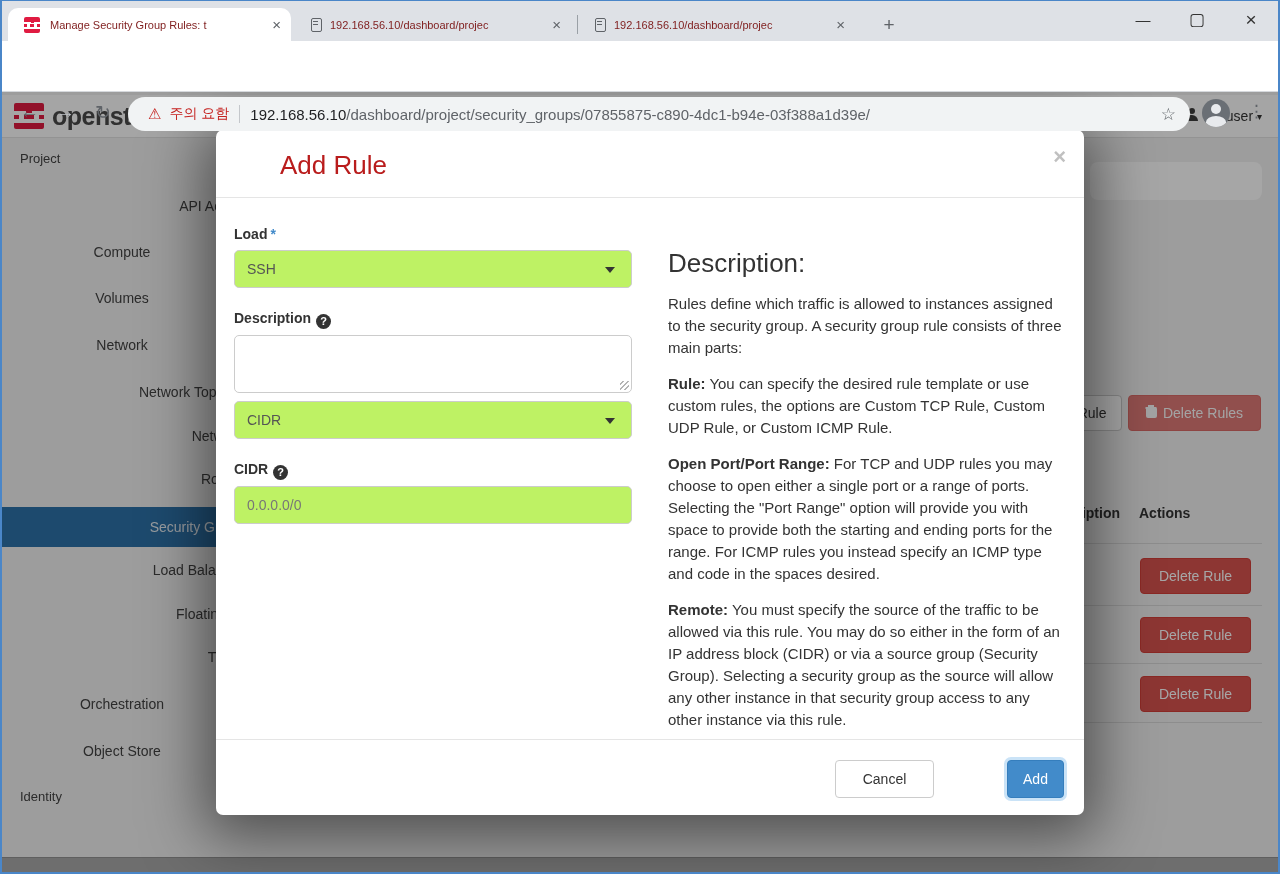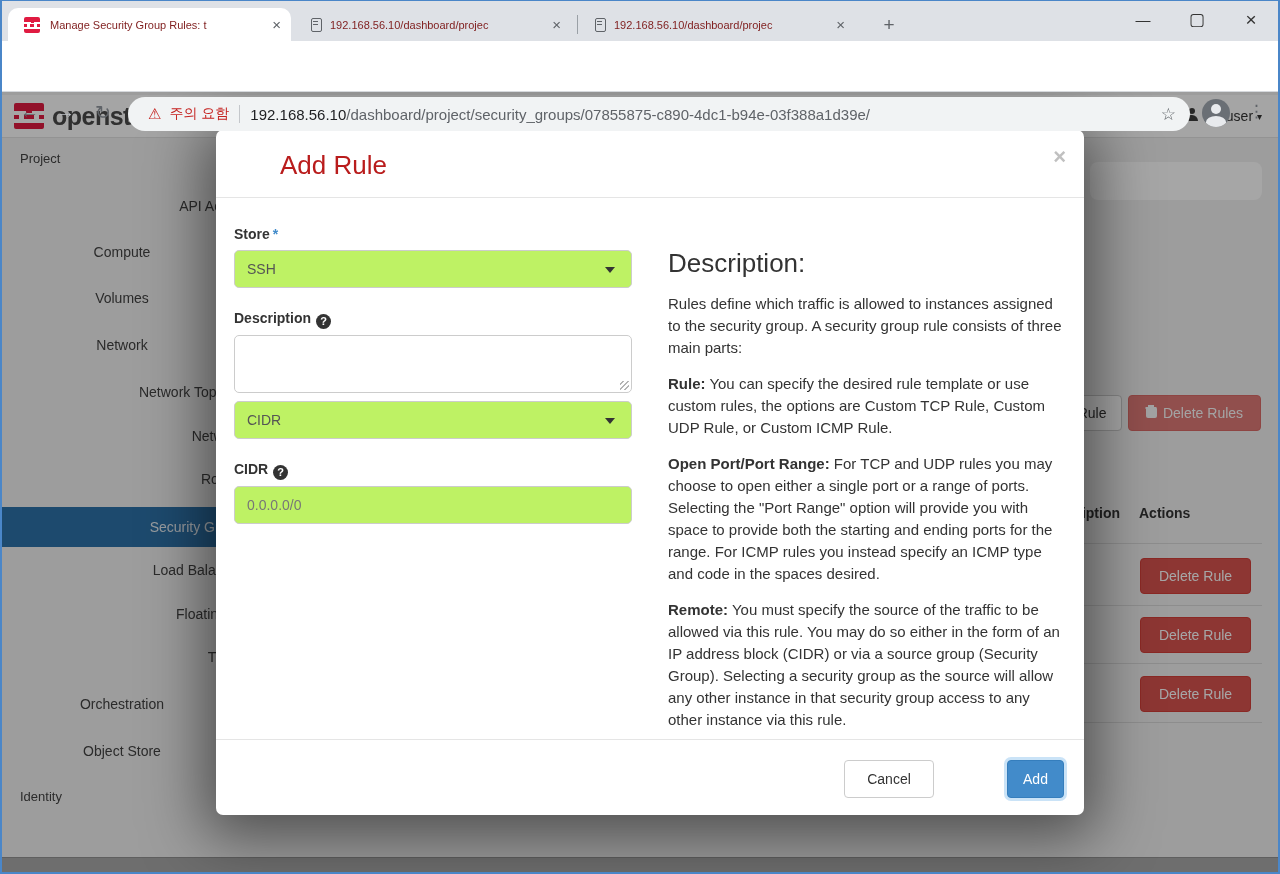--- a/index.html
+++ b/index.html
@@ -106,21 +106,21 @@
              position:relative; }
   .grip { position:absolute; right:2px; bottom:2px; width:9px; height:9px;
           background:repeating-linear-gradient(135deg, transparent 0 2px, #b5b5b5 2px 3.5px); }
   input.control { cursor:text; color:#777; }
 
   #help-col h2 { margin-top:50px; font-size:26px; font-weight:400; color:#333; }
   #help-col p { margin-top:14px; font-size:15px; line-height:22px; color:#333; }
   #help-col p b { font-weight:bold; }
 
   #modal-footer { position:absolute; left:0; right:0; bottom:0; height:76px; border-top:1px solid #e5e5e5; }
-  #cancel-btn { position:absolute; right:150px; top:20px; width:90px; height:38px; line-height:36px; }
+  #cancel-btn { position:absolute; right:150px; top:20px; width:99px; height:38px; line-height:36px; }
   #add-btn { position:absolute; right:20px; top:20px; width:57px; height:38px; line-height:36px;
              background:#428bca; border:1px solid #357ebd; color:#fff;
              box-shadow:0 0 0 3px rgba(102,175,233,0.35); }
 </style>
 </head>
 <body>
 
 <div id="chrome">
 
   <div class="tab active" style="left:8px;width:283px;">
@@ -223,21 +223,21 @@
 
 <div id="modal">
   <div id="modal-header">
     <div id="modal-title">Add Rule</div>
     <div id="modal-close">×</div>
   </div>
 
   <div id="modal-body">
     <div id="form-col">
 
-      <div class="fld-label"><span>Store</span><span class="req-star">*</span></div>
+      <div class="fld-label"><span>Load</span><span class="req-star">*</span></div>
       <div class="control select-box"><span>SSH</span><span class="sel-caret"></span></div>
 
       <div class="fld-label"><span>Description</span><span class="qmark">?</span></div>
       <div class="txtarea">
           <span class="grip"></span>
         </div>
 
       <div class="control select-box"><span>CIDR</span><span class="sel-caret"></span></div>
 
       <div class="fld-label"><span>CIDR</span><span class="qmark">?</span></div>

